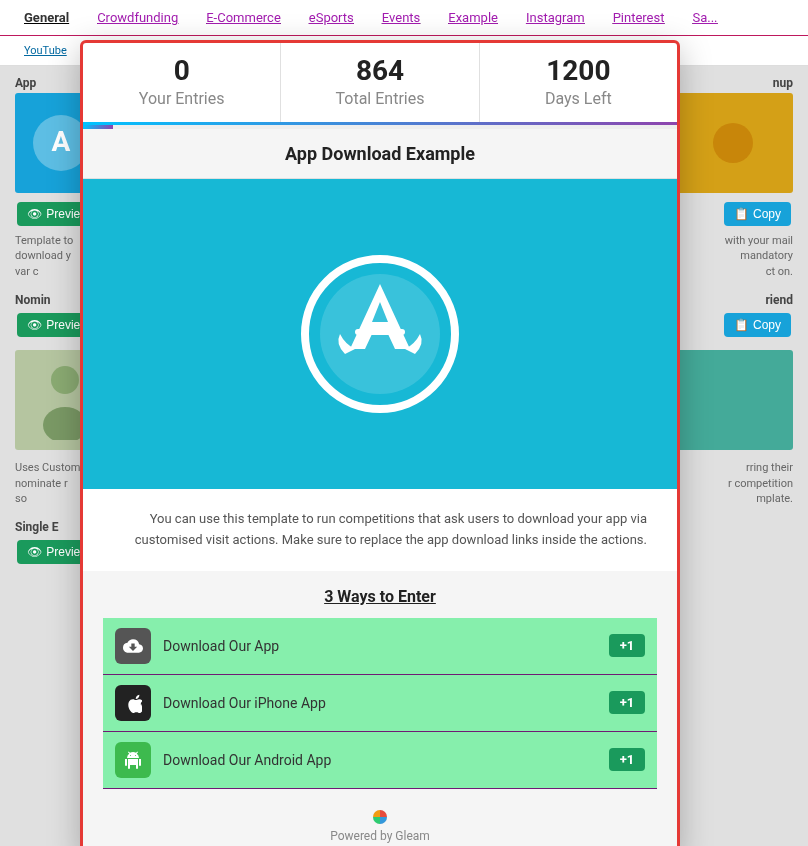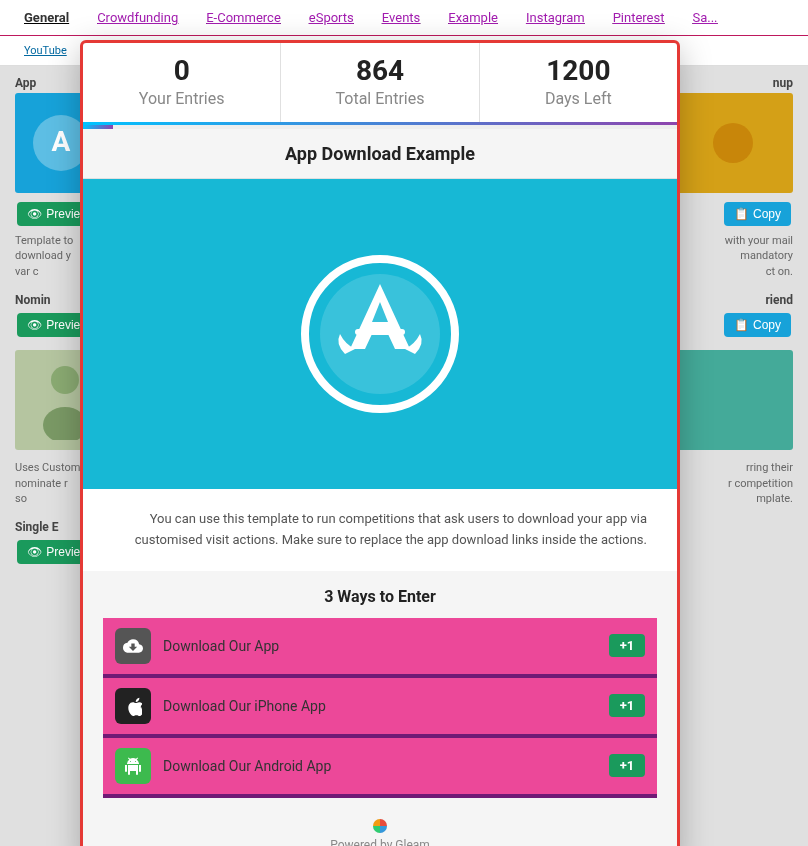--- a/index.html
+++ b/index.html
@@ -208,28 +208,29 @@
     .ways-to-enter {
       background: #f5f5f5;
       padding: 16px 20px 10px;
     }
     .ways-title {
       text-align: center;
       font-size: 16px;
       font-weight: bold;
       color: #222;
       margin-bottom: 12px;
+      text-decoration: underline;
     }
 
     
     .entry-row {
       display: flex;
       align-items: center;
-      background: #ec4899;
-      border-bottom: 4px solid #701a75;
+      background: #86efac;
+      border-bottom: 1px solid #701a75;
       padding: 10px 12px;
       gap: 12px;
     }
     .entry-row:first-of-type {
       border-top: 1px solid #eee;
     }
     .entry-icon-box {
       width: 36px;
       height: 36px;
       border-radius: 6px;

